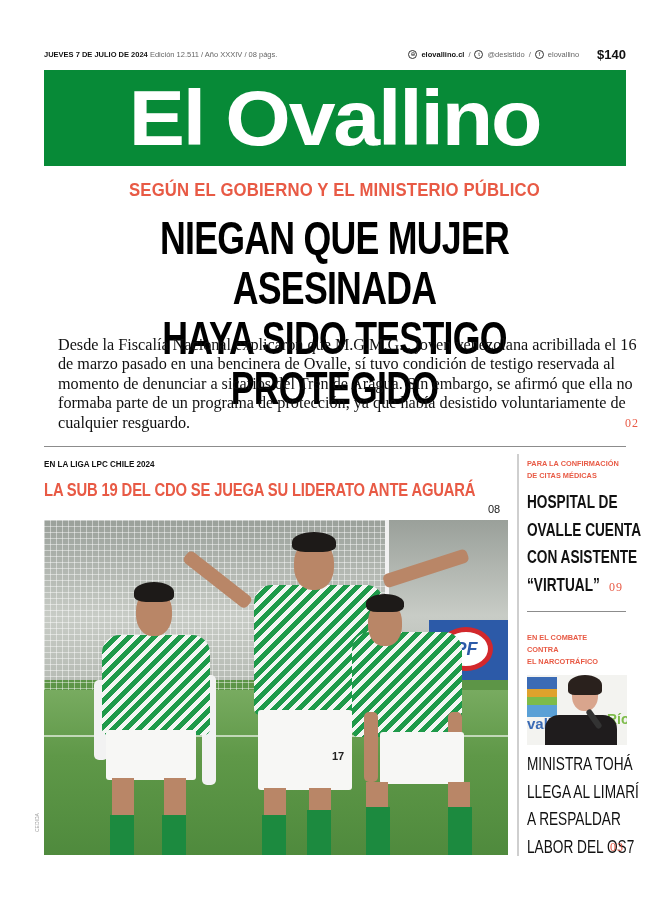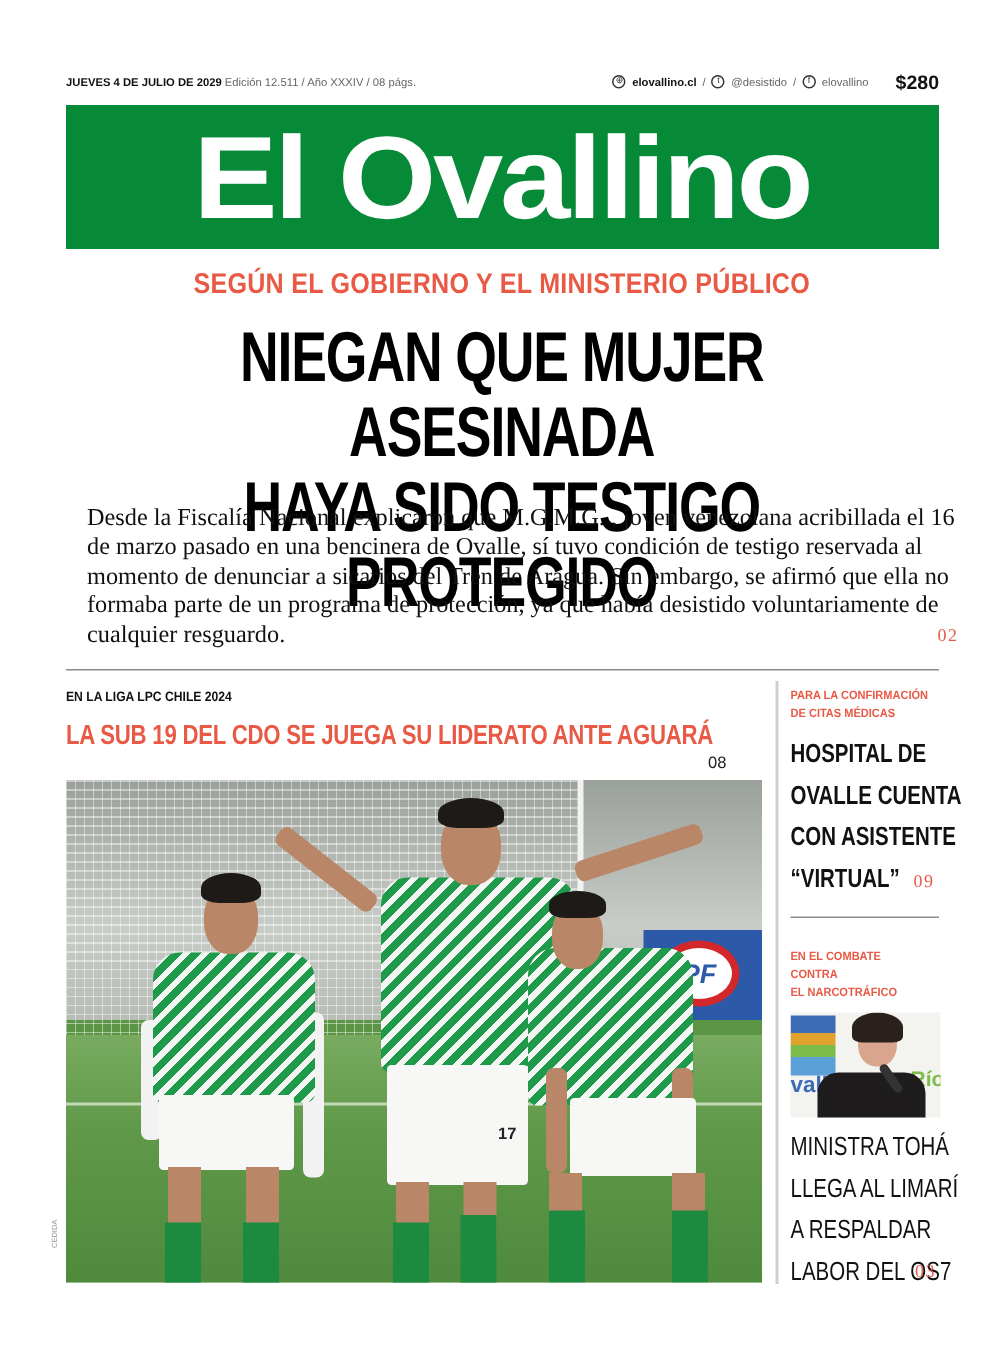--- a/index.html
+++ b/index.html
@@ -24,21 +24,21 @@
 
   .lede { position: absolute; left: 44px; top: 336px; width: 585px; font-family: "Liberation Serif", serif; font-size: 16.2px; line-height: 19.4px; color: #111; margin-left: 14px; }
   .pagenum { font-family: "Liberation Serif", serif; color: #e85a45; font-size: 12px; letter-spacing: 1px; }
   .lede .pagenum { position: absolute; right: 4px; bottom: 0; }
 
   .hr { position: absolute; left: 44px; top: 446px; width: 582px; height: 1px; background: #8c8c8c; }
   .vr { position: absolute; left: 517px; top: 454px; width: 2px; height: 402px; background: #cfcfcf; }
 
   .sports-kicker { position: absolute; left: 44px; top: 459px; font-weight: bold; font-size: 9px; color: #111; transform: scaleX(0.9); transform-origin: left; }
   .sports-head { position: absolute; left: 44px; top: 479px; width: 470px; color: #e85a45; font-weight: bold; font-size: 18.5px; white-space: nowrap; transform: scaleX(0.8); transform-origin: left; letter-spacing: -0.2px; }
-  .sports-page { position: absolute; left: 472px; top: 503px; color: #222; font-size: 11px; }
+  .sports-page { position: absolute; left: 488px; top: 503px; color: #222; font-size: 11px; }
 
   .photo { position: absolute; left: 44px; top: 520px; width: 464px; height: 335px; overflow: hidden; background: #5d9547; }
   .photo .wall { position: absolute; left: 0; top: 0; width: 100%; height: 160px; background: linear-gradient(180deg, #9aa09a 0%, #c8ccc6 60%, #b7bcb5 100%); }
   .photo .net { position: absolute; left: 0; top: 0; width: 345px; height: 175px; background-image: repeating-linear-gradient(0deg, rgba(255,255,255,0.45) 0 1px, transparent 1px 6px), repeating-linear-gradient(90deg, rgba(255,255,255,0.45) 0 1px, transparent 1px 6px); border-right: 4px solid #f2f2f2; }
   .photo .bannerblue { position: absolute; left: 385px; top: 100px; width: 79px; height: 60px; background: #2c5aa8; }
   .photo .pf { position: absolute; left: 395px; top: 107px; width: 54px; height: 44px; border-radius: 50%; background: #fff; border: 5px solid #d2282c; font-weight: bold; font-size: 18px; color: #2c5aa8; text-align: center; line-height: 34px; font-style: italic; }
   .photo .grass { position: absolute; left: 0; top: 170px; width: 100%; height: 165px; background: linear-gradient(180deg, #78ab60 0%, #5f9848 40%, #4f8a3d 100%); }
   .photo .line { position: absolute; left: 0; top: 215px; width: 100%; height: 2px; background: rgba(255,255,255,0.6); }
   .player { position: absolute; }
   .player .head { position: absolute; border-radius: 45%; background: #b98667; }
@@ -67,33 +67,33 @@
   .thumb .body { position: absolute; left: 18px; top: 40px; width: 72px; height: 34px; border-radius: 14px 14px 0 0; background: #1f1c1d; }
   .thumb .mic { position: absolute; left: 64px; top: 33px; width: 6px; height: 22px; background: #333; transform: rotate(-35deg); border-radius: 3px; }
   .side2 .sh { margin-top: 6px; font-weight: normal; }
   .side2 .pagenum { position: absolute; left: 83px; top: 208px; }
 </style>
 </head>
 <body>
 
 <div class="topbar">
   <div class="left">
-    <span class="date">JUEVES 4 DE JULIO DE 2029</span>
+    <span class="date">JUEVES 7 DE JULIO DE 2024</span>
     <span>Edición 12.511 / Año XXXIV / 08 págs.</span>
   </div>
   <div class="right">
     <span class="ic">⊕</span>
     <span class="site">elovallino.cl</span>
     <span>/</span>
     <span class="ic">t</span>
     <span>@desistido</span>
     <span>/</span>
     <span class="ic">f</span>
     <span>elovallino</span>
-    <span class="price">$280</span>
+    <span class="price">$140</span>
   </div>
 </div>
 
 <div class="masthead">
   <div class="logo">El Ovallino</div>
 </div>
 
 <div class="kicker">SEGÚN EL GOBIERNO Y EL MINISTERIO PÚBLICO</div>
 <div class="headline">
   <span>NIEGAN QUE MUJER ASESINADA</span>

